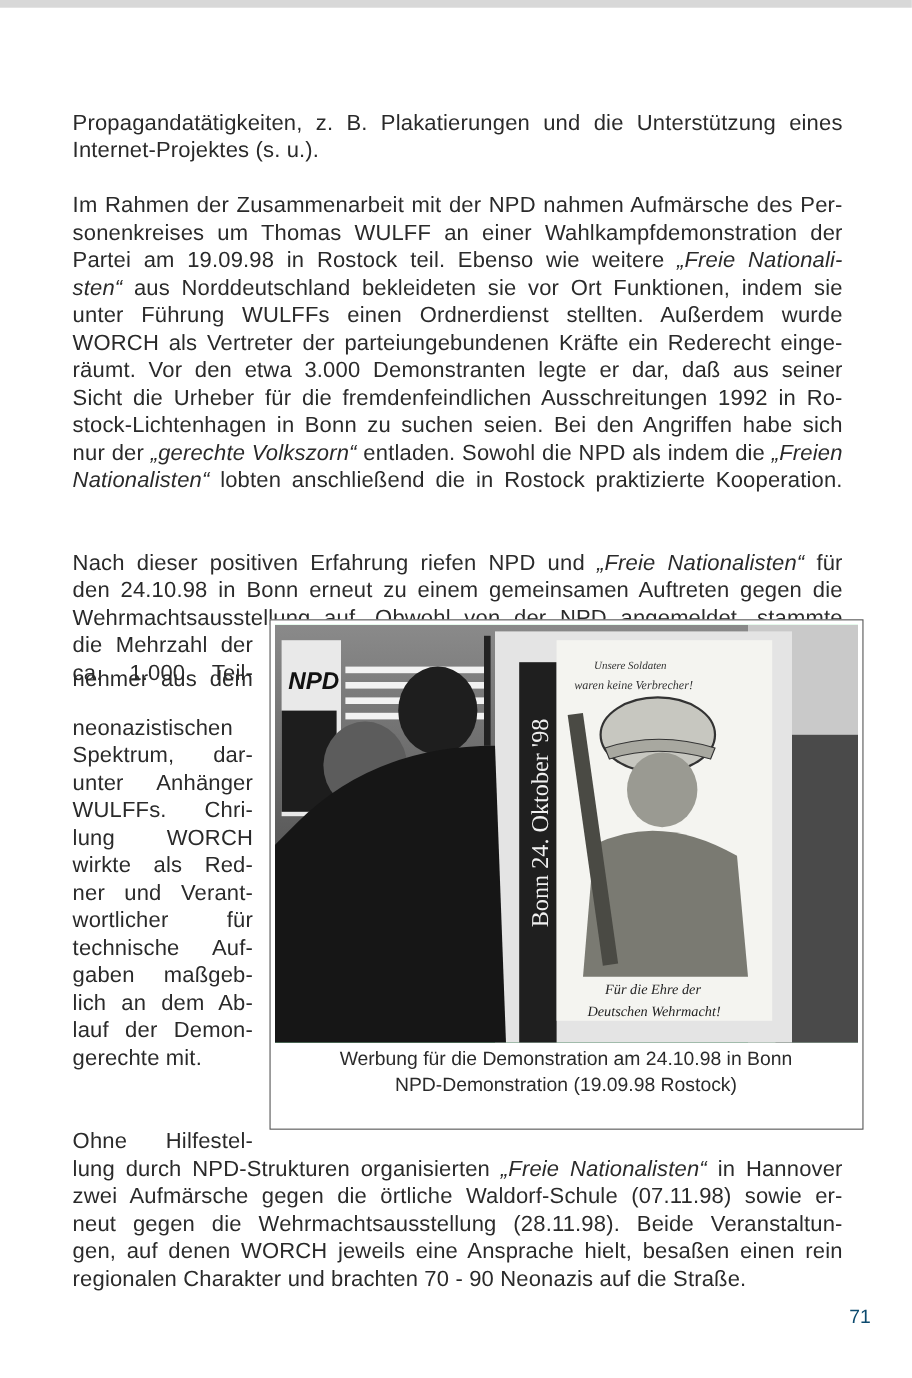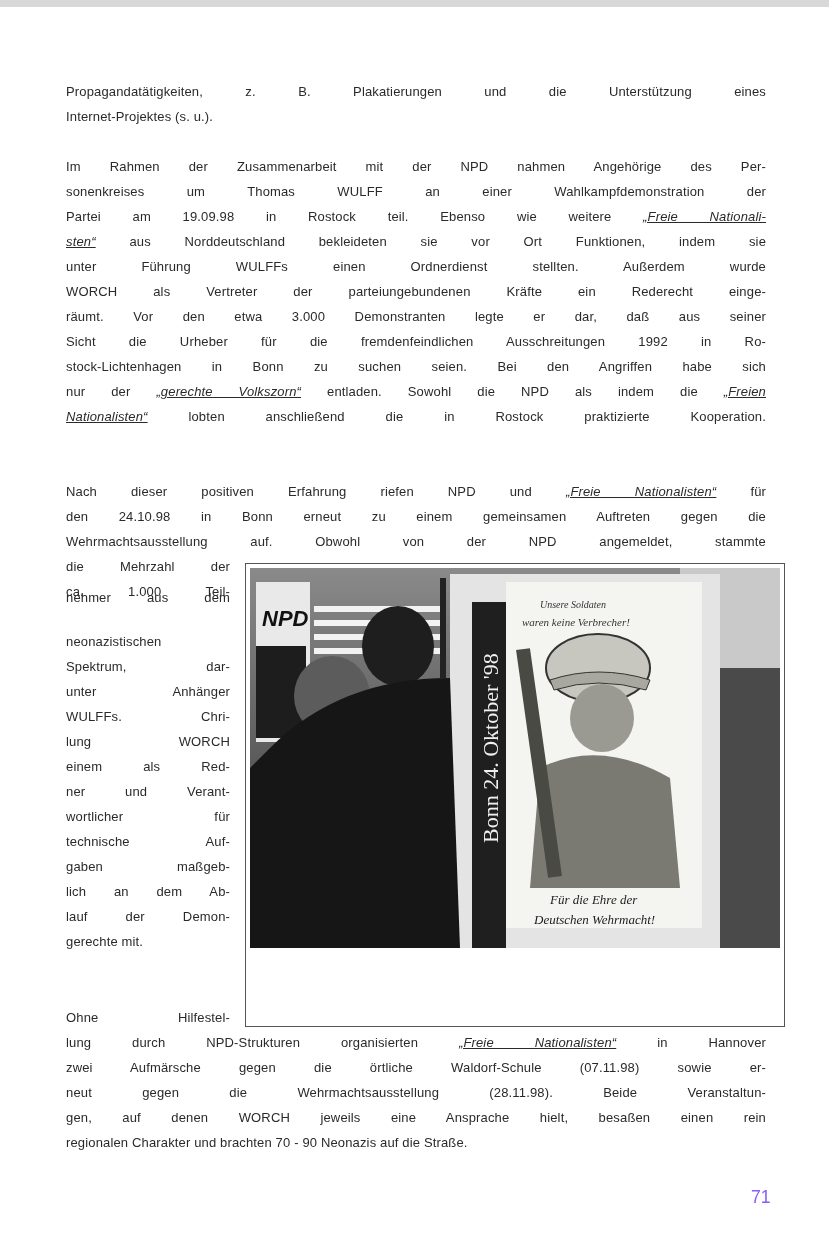--- a/index.html
+++ b/index.html
@@ -1,40 +1,40 @@
 <!DOCTYPE html>
 <html><head>
   <meta charset="utf-8">
   <style>
     html, body { margin: 0; padding: 0; background: #ffffff; }
     body { width: 829px; height: 1253px; position: relative; overflow: hidden;
            font-family: "Liberation Sans", sans-serif; color: #2a2a2a; }
     .topbar { position: absolute; left: 0; top: 0; width: 829px; height: 7px; background: #d8d8d8; }
-    .line { position: absolute; left: 66px; width: 700px; font-size: 13px; line-height: 24.6px;
-            white-space: nowrap; text-align: justify; text-align-last: justify; letter-spacing: 0.15px; }
+    .line { position: absolute; left: 66px; width: 700px; font-size: 20px; line-height: 24.6px;
+            white-space: nowrap; text-align: justify; text-align-last: justify; letter-spacing: 0.15px; margin-top: 20px; }
     .line.last { text-align-last: left; }
     .line.narrow { width: 164px; }
-    .line i { font-style: italic; text-decoration: underline; }
+    .line i { font-style: italic; }
     .figure { position: absolute; left: 245px; top: 563px; width: 540px; height: 464px;
               border: 1.5px solid #555; box-sizing: border-box; background: #fff; }
     .photo { position: absolute; left: 4px; top: 4px; width: 530px; height: 380px;
              background: #86efac; overflow: hidden; }
     .caption { position: absolute; left: 0; top: 386px; width: 537px; text-align: center;
                font-size: 17.6px; line-height: 24.4px; color: #2a2a2a; }
-    .pagenum { position: absolute; left: 751px; top: 1187px; font-size: 17.6px; color: #8b5cf6; }
+    .pagenum { position: absolute; left: 772px; top: 1187px; font-size: 17.6px; color: #0c4a6e; }
   </style>
 </head>
 <body>
 
 <div class="topbar"></div>
 
 <div class="line" style="top:80px">Propagandatätigkeiten, z. B. Plakatierungen und die Unterstützung eines</div>
 <div class="line last" style="top:105px">Internet-Projektes (s. u.).</div>
 
-<div class="line" style="top:155px">Im Rahmen der Zusammenarbeit mit der NPD nahmen Angehörige des Per-</div>
+<div class="line" style="top:155px">Im Rahmen der Zusammenarbeit mit der NPD nahmen Aufmärsche des Per-</div>
 <div class="line" style="top:180px">sonenkreises um Thomas WULFF an einer Wahlkampfdemonstration der</div>
 <div class="line" style="top:205px"><span>Partei am 19.09.98 in Rostock teil. Ebenso wie weitere</span> <i>„Freie Nationali-</i></div>
 <div class="line" style="top:230px"><i>sten“</i> <span>aus Norddeutschland bekleideten sie vor Ort Funktionen, indem sie</span></div>
 <div class="line" style="top:255px">unter Führung WULFFs einen Ordnerdienst stellten. Außerdem wurde</div>
 <div class="line" style="top:280px">WORCH als Vertreter der parteiungebundenen Kräfte ein Rederecht einge-</div>
 <div class="line" style="top:305px">räumt. Vor den etwa 3.000 Demonstranten legte er dar, daß aus seiner</div>
 <div class="line" style="top:330px">Sicht die Urheber für die fremdenfeindlichen Ausschreitungen 1992 in Ro-</div>
 <div class="line" style="top:355px">stock-Lichtenhagen in Bonn zu suchen seien. Bei den Angriffen habe sich</div>
 <div class="line" style="top:380px"><span>nur der</span> <i>„gerechte Volkszorn“</i> <span>entladen. Sowohl die NPD als indem die</span> <i>„Freien</i></div>
 <div class="line" style="top:405px"><i>Nationalisten“</i> <span>lobten anschließend die in Rostock praktizierte Kooperation.</span></div>
@@ -44,21 +44,21 @@
 <div class="line" style="top:530px">Wehrmachtsausstellung auf. Obwohl von der NPD angemeldet, stammte</div>
 
 <div class="line narrow" style="top:555px">die Mehrzahl der</div>
 <div class="line narrow" style="top:580px">ca. 1.000 Teil-</div>
 <div class="line narrow" style="top:586px">nehmer aus dem</div>
 <div class="line narrow last" style="top:630px">neonazistischen</div>
 <div class="line narrow" style="top:655px">Spektrum, dar-</div>
 <div class="line narrow" style="top:680px">unter Anhänger</div>
 <div class="line narrow" style="top:705px">WULFFs. Chri-</div>
 <div class="line narrow" style="top:730px">lung WORCH</div>
-<div class="line narrow" style="top:755px">einem als Red-</div>
+<div class="line narrow" style="top:755px">wirkte als Red-</div>
 <div class="line narrow" style="top:780px">ner und Verant-</div>
 <div class="line narrow" style="top:805px">wortlicher für</div>
 <div class="line narrow" style="top:830px">technische Auf-</div>
 <div class="line narrow" style="top:855px">gaben maßgeb-</div>
 <div class="line narrow" style="top:880px">lich an dem Ab-</div>
 <div class="line narrow" style="top:905px">lauf der Demon-</div>
 <div class="line narrow last" style="top:930px">gerechte mit.</div>
 
 <div class="line narrow" style="top:1006px">Ohne Hilfestel-</div>
 <div class="line" style="top:1031px"><span>lung durch NPD-Strukturen organisierten</span> <i>„Freie Nationalisten“</i> <span>in Hannover</span></div>
@@ -107,16 +107,18 @@
       <rect x="282" y="80" width="14" height="230" transform="rotate(-8 289 195)" fill="#4a4a44"></rect>
       <text x="300" y="336" font-family="Liberation Serif, serif" font-style="italic" font-size="13" fill="#222">Für die Ehre der</text>
       <text x="284" y="356" font-family="Liberation Serif, serif" font-style="italic" font-size="13" fill="#222">Deutschen Wehrmacht!</text>
 
       <ellipse cx="148" cy="78" rx="36" ry="40" fill="#1e1e1e"></ellipse>
       <ellipse cx="82" cy="128" rx="38" ry="40" fill="#5c5c5c"></ellipse>
       <path d="M20 180 Q90 110 200 110 L210 380 L0 380 L0 200 Z" fill="#161616"></path>
     </svg>
   </div>
   <div class="caption">
+    <div>Werbung für die Demonstration am 24.10.98 in Bonn</div>
+    <div>NPD-Demonstration (19.09.98 Rostock)</div>
   </div>
 </div>
 
 <div class="pagenum">71</div>
 
 </body></html>

